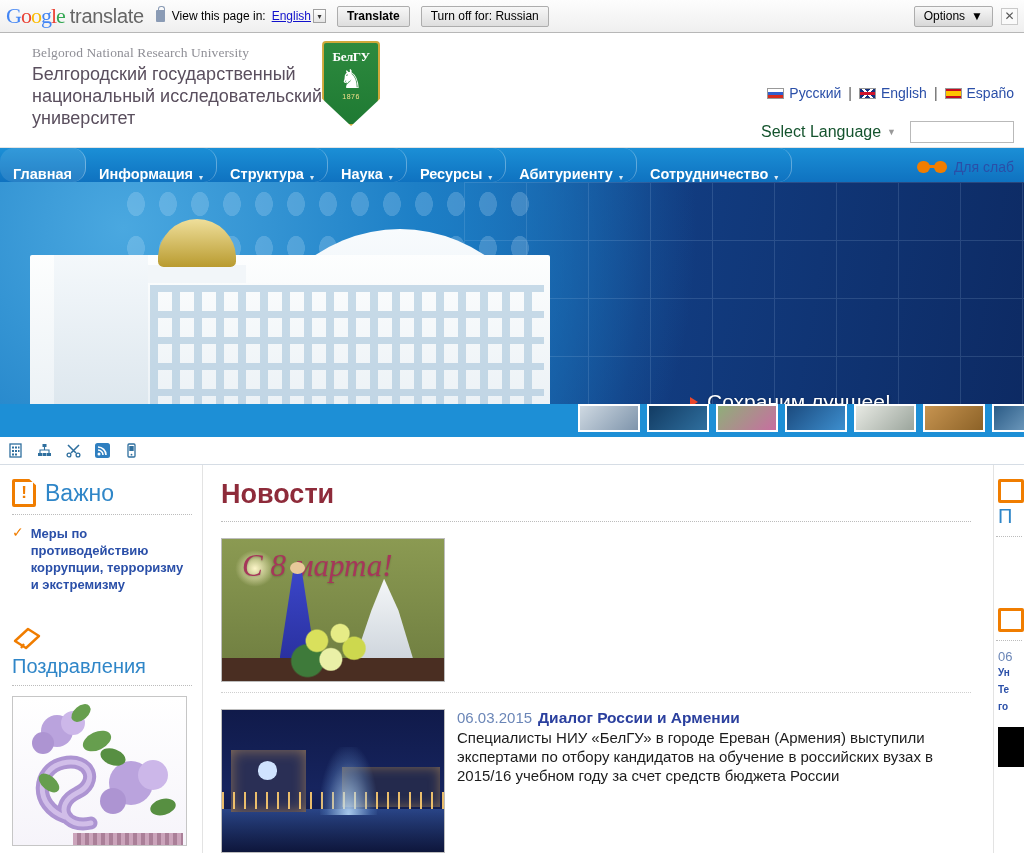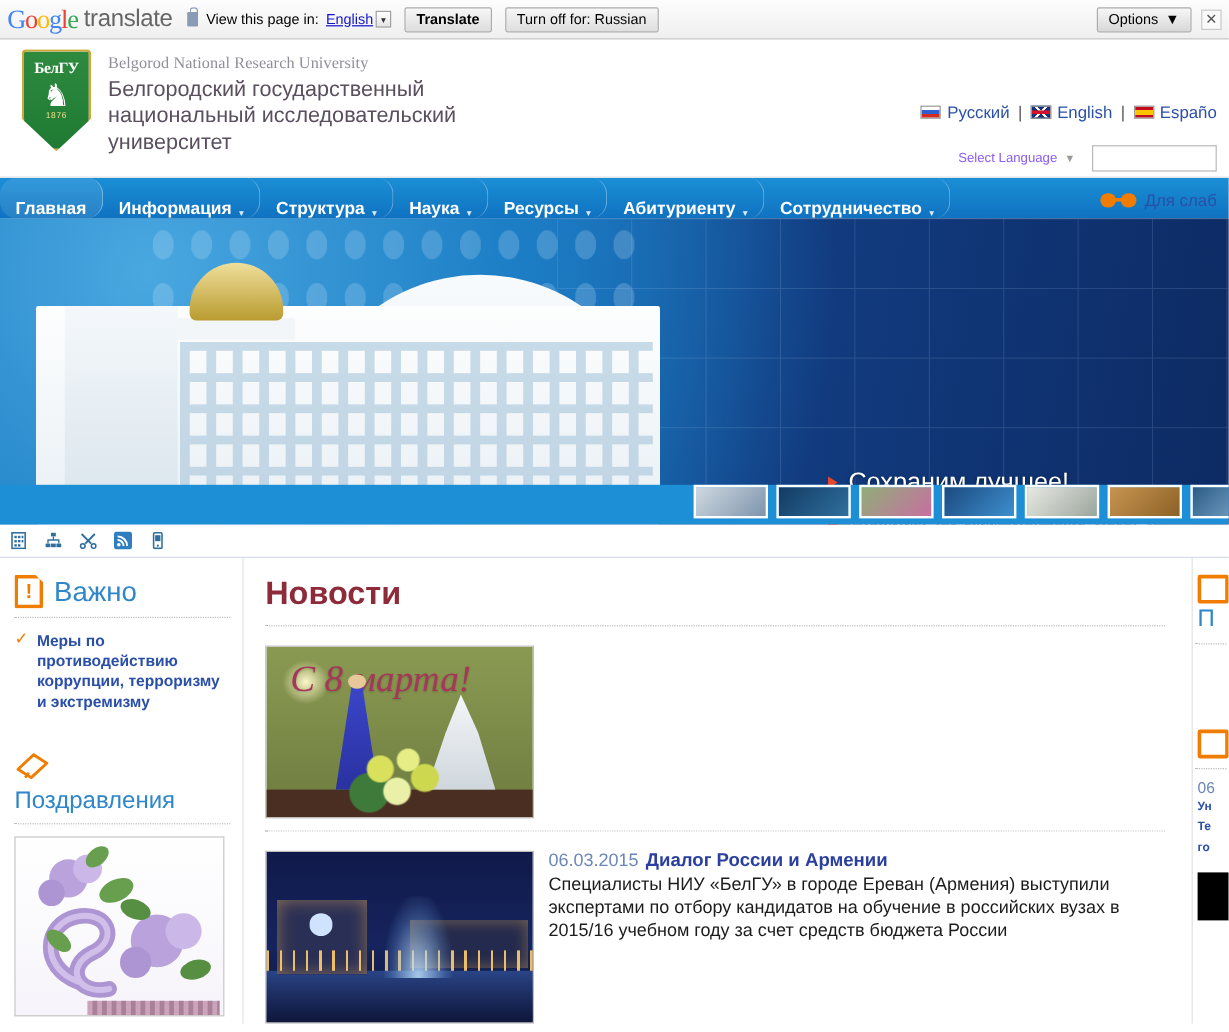--- a/index.html
+++ b/index.html
@@ -73,21 +73,21 @@
   .flag-en { background:#16317d; position:relative; overflow:hidden;}
   .flag-en:before{content:"";position:absolute;inset:0;background:
      linear-gradient(45deg,transparent 44%,#fff 44% 56%,transparent 56%),
      linear-gradient(-45deg,transparent 44%,#fff 44% 56%,transparent 56%);}
   .flag-en:after{content:"";position:absolute;left:0;right:0;top:3px;height:3px;background:#cf142b;box-shadow:0 0 0 0 #cf142b;}
   .flag-es { background:linear-gradient(#c60b1e 0 25%, #ffc400 25% 75%, #c60b1e 75%); }
   .lang-link { cursor:pointer; display:flex; align-items:center;}
   .lang-sep { margin:0 7px; color:#555; }
 
   #select-lang-row { position:absolute; right:10px; top:88px; display:flex; align-items:center; }
-  #select-lang-label { font-size:11px; color:#8b5cf6; }
+  #select-lang-label { font-size:16px; color:#14532d; }
   #select-lang-caret { margin-left:6px; color:#999; font-size:9px;}
   #select-lang-box { margin-left:14px; width:104px;height:22px;border:1px solid #b9b9b9;background:#fff;}
 
   #accessibility-row { position:absolute; right:10px; top:126px; display:flex; align-items:center; }
   #glasses { width:30px;height:12px;margin-right:7px;position:relative;}
   #glasses:before,#glasses:after{content:"";position:absolute;top:0;width:13px;height:12px;background:#f07d00;border-radius:7px;}
   #glasses:before{left:0}#glasses:after{right:0}
   #glasses span{position:absolute;left:12px;top:4px;width:6px;height:3px;background:#f07d00;}
   #accessibility-text { font-size:14px; color:#2a4fa8; }
 
@@ -235,32 +235,32 @@
     <div id="gt-options">
       <span>Options</span>
       <span>▼</span>
     </div>
     <div id="gt-close">✕</div>
   </div>
 </div>
 
 <div id="site-header">
   <div id="logo-block">
-    <div id="shield">
-      <div class="sh-title">БелГУ</div>
-      <div class="sh-horse">♞</div>
-      <div class="sh-year">1876</div>
-    </div>
     <div id="title-block">
       <div id="title-en">Belgorod National Research University</div>
       <div id="title-ru">
         <div>Белгородский государственный</div>
         <div>национальный исследовательский</div>
         <div>университет</div>
       </div>
+    </div>
+    <div id="shield">
+      <div class="sh-title">БелГУ</div>
+      <div class="sh-horse">♞</div>
+      <div class="sh-year">1876</div>
     </div>
   </div>
 
   <div id="lang-row">
     <span class="lang-link">
       <i class="flag flag-ru"></i>
       <span>Русский</span>
     </span>
     <span class="lang-sep">|</span>
     <span class="lang-link">

